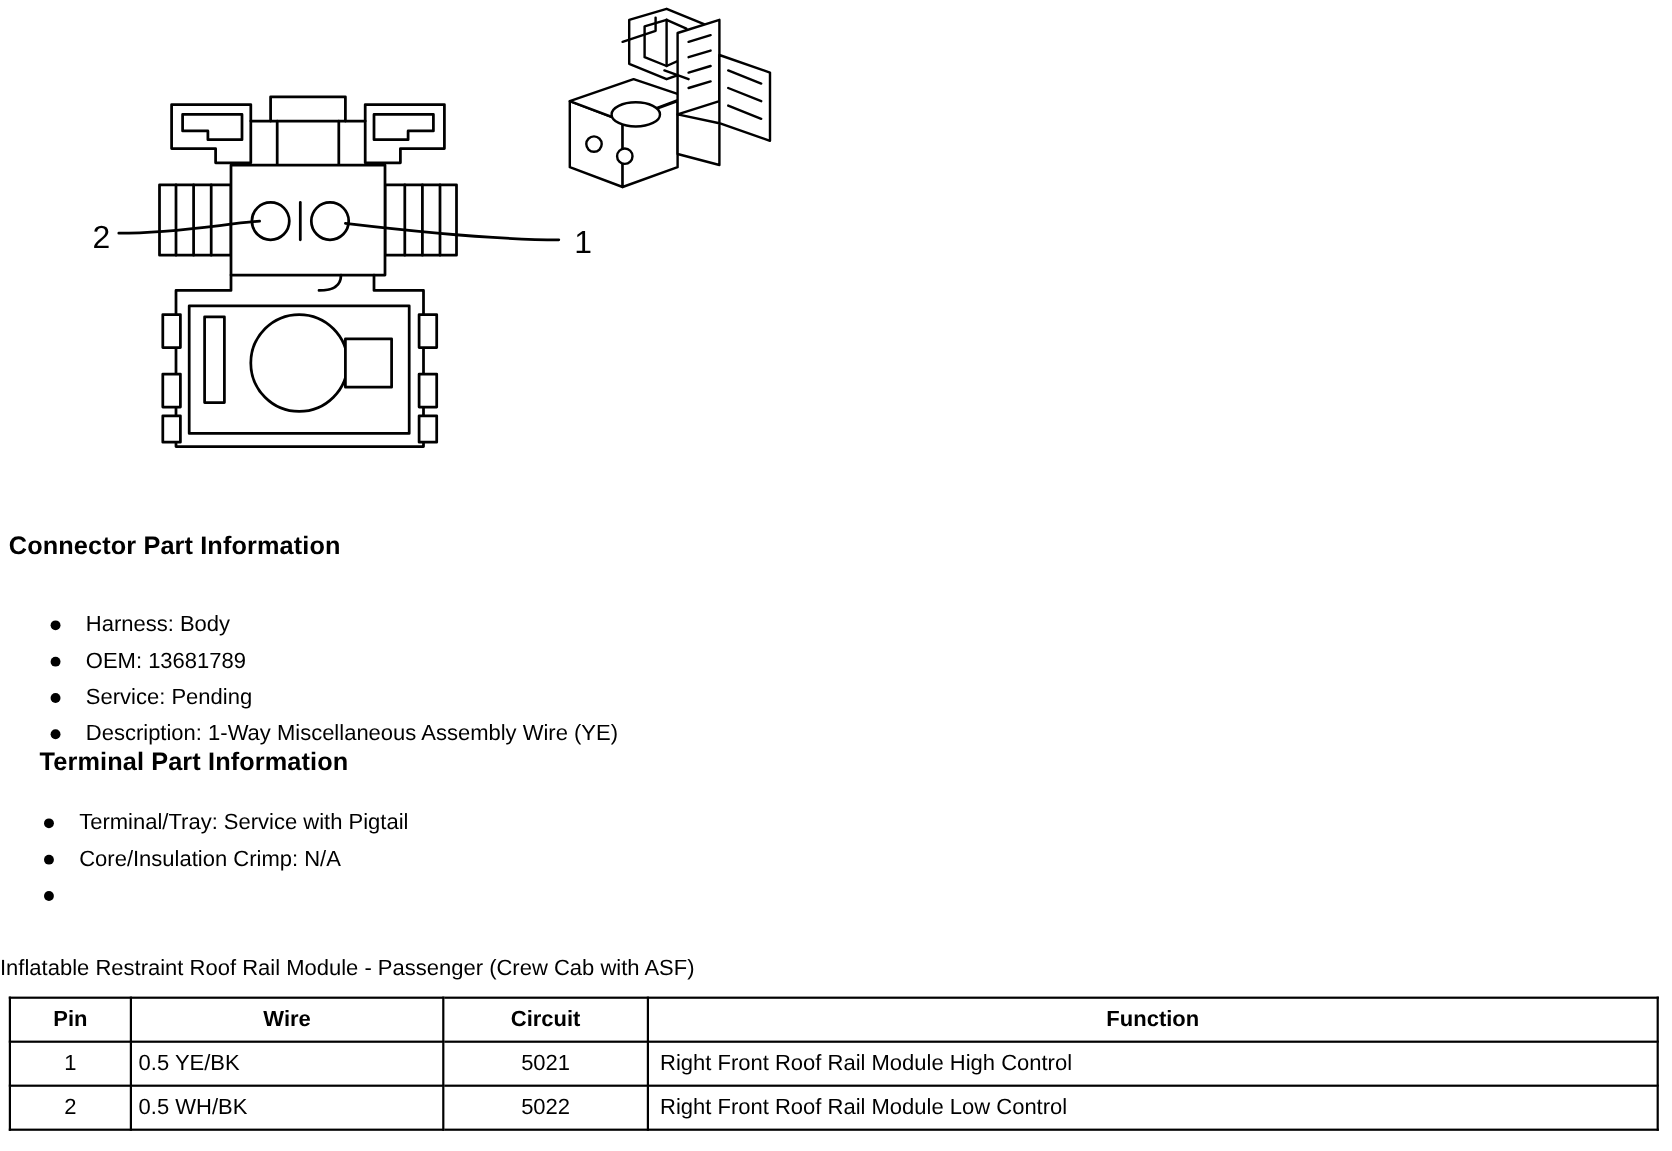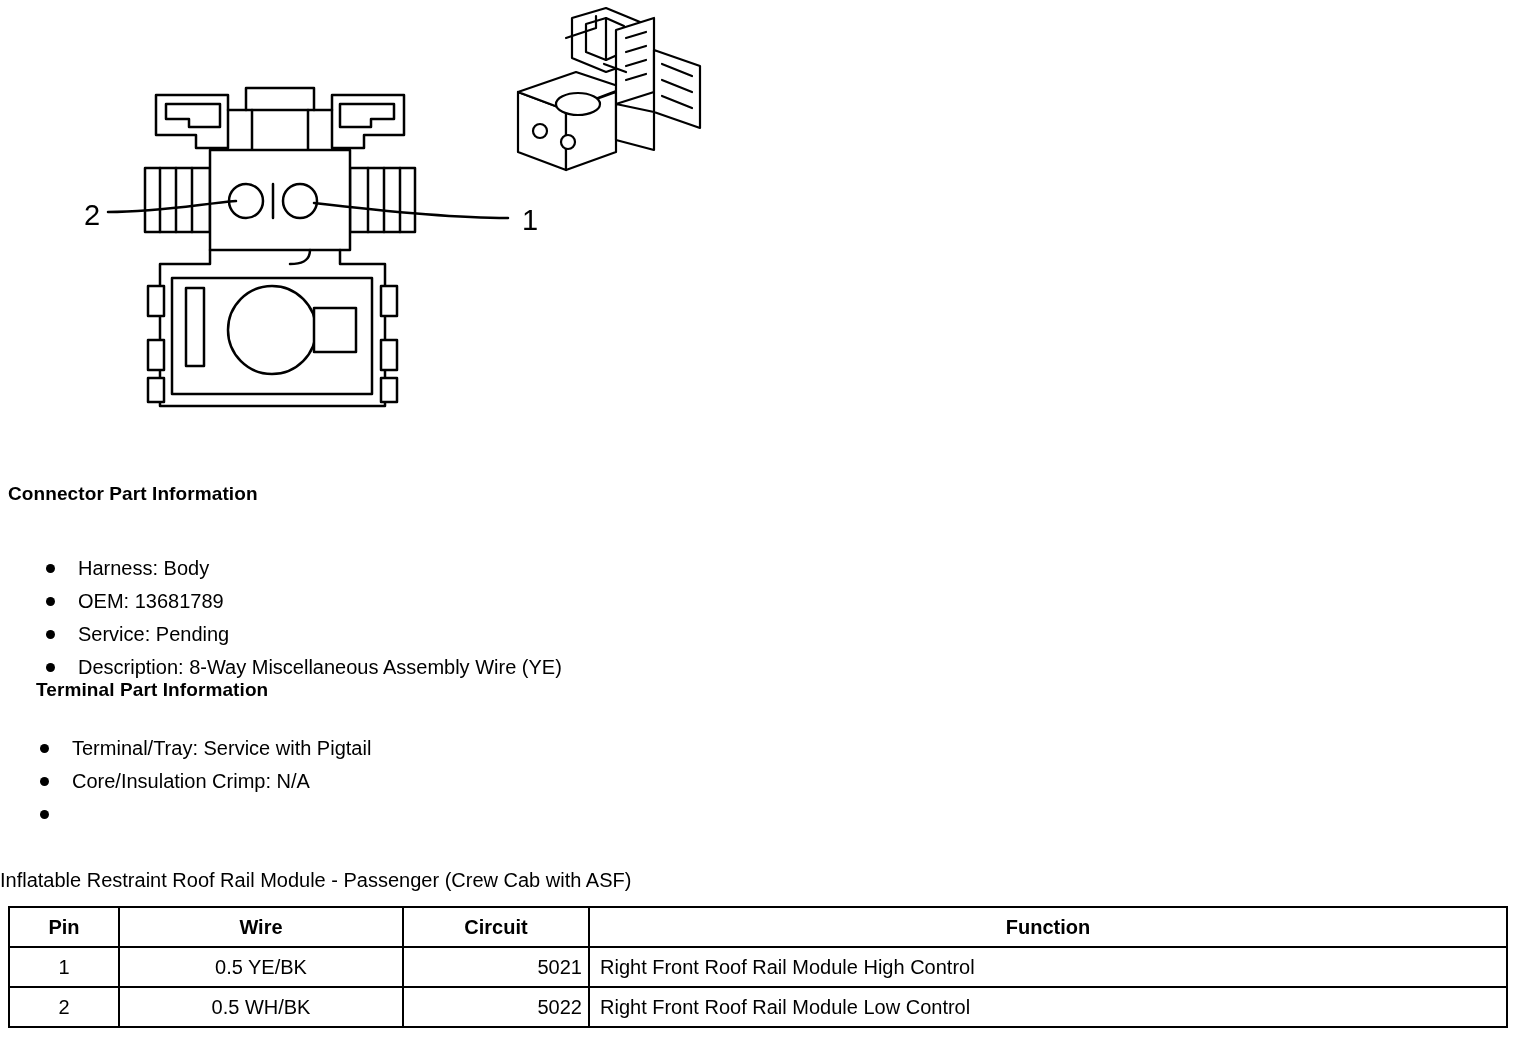--- a/index.html
+++ b/index.html
@@ -20,21 +20,21 @@
   #illustration {
     position: absolute;
     left: 0;
     top: 0;
     width: 800px;
     height: 460px;
   }
 
   
   .section-title {
-    font-size: 19px;
+    font-size: 23px;
     font-weight: bold;
     letter-spacing: 0.1px;
   }
   #connector-part-title {
     position: absolute;
     left: 8px;
     top: 483px;
   }
   #connector-list {
     position: absolute;
@@ -96,22 +96,22 @@
   #pin-table th, #pin-table td {
     border: 2px solid #000;
     height: 38px;
     padding: 0 6px;
   }
   #pin-table thead th {
     font-weight: bold;
     text-align: center;
   }
   #pin-table td.c-pin { text-align: center; width: 96px; }
-  #pin-table td.c-wire { text-align: center; width: 270px; }
-  #pin-table td.c-circuit { text-align: right; width: 172px; }
+  #pin-table td.c-wire { text-align: left; width: 270px; }
+  #pin-table td.c-circuit { text-align: center; width: 172px; }
   #pin-table td.c-function { text-align: left; padding-left: 10px; }
   #pin-table th.c-pin { width: 96px; }
   #pin-table th.c-wire { width: 270px; }
   #pin-table th.c-circuit { width: 172px; text-align: center; }
 </style>
 </head>
 <body>
 
 <div id="illustration">
   <svg width="800" height="460" viewBox="0 0 800 460" xmlns="http://www.w3.org/2000/svg">
@@ -194,21 +194,21 @@
   <li class="bullet-item">
     <span class="dot"></span>
     <span>OEM: 13681789</span>
   </li>
   <li class="bullet-item">
     <span class="dot"></span>
     <span>Service: Pending</span>
   </li>
   <li class="bullet-item">
     <span class="dot"></span>
-    <span>Description: 8-Way Miscellaneous Assembly Wire (YE)</span>
+    <span>Description: 1-Way Miscellaneous Assembly Wire (YE)</span>
   </li>
 </ul>
 
 <div class="section-title" id="terminal-part-title">Terminal Part Information</div>
 
 <ul id="terminal-list">
   <li class="bullet-item">
     <span class="dot"></span>
     <span>Terminal/Tray: Service with Pigtail</span>
   </li>

